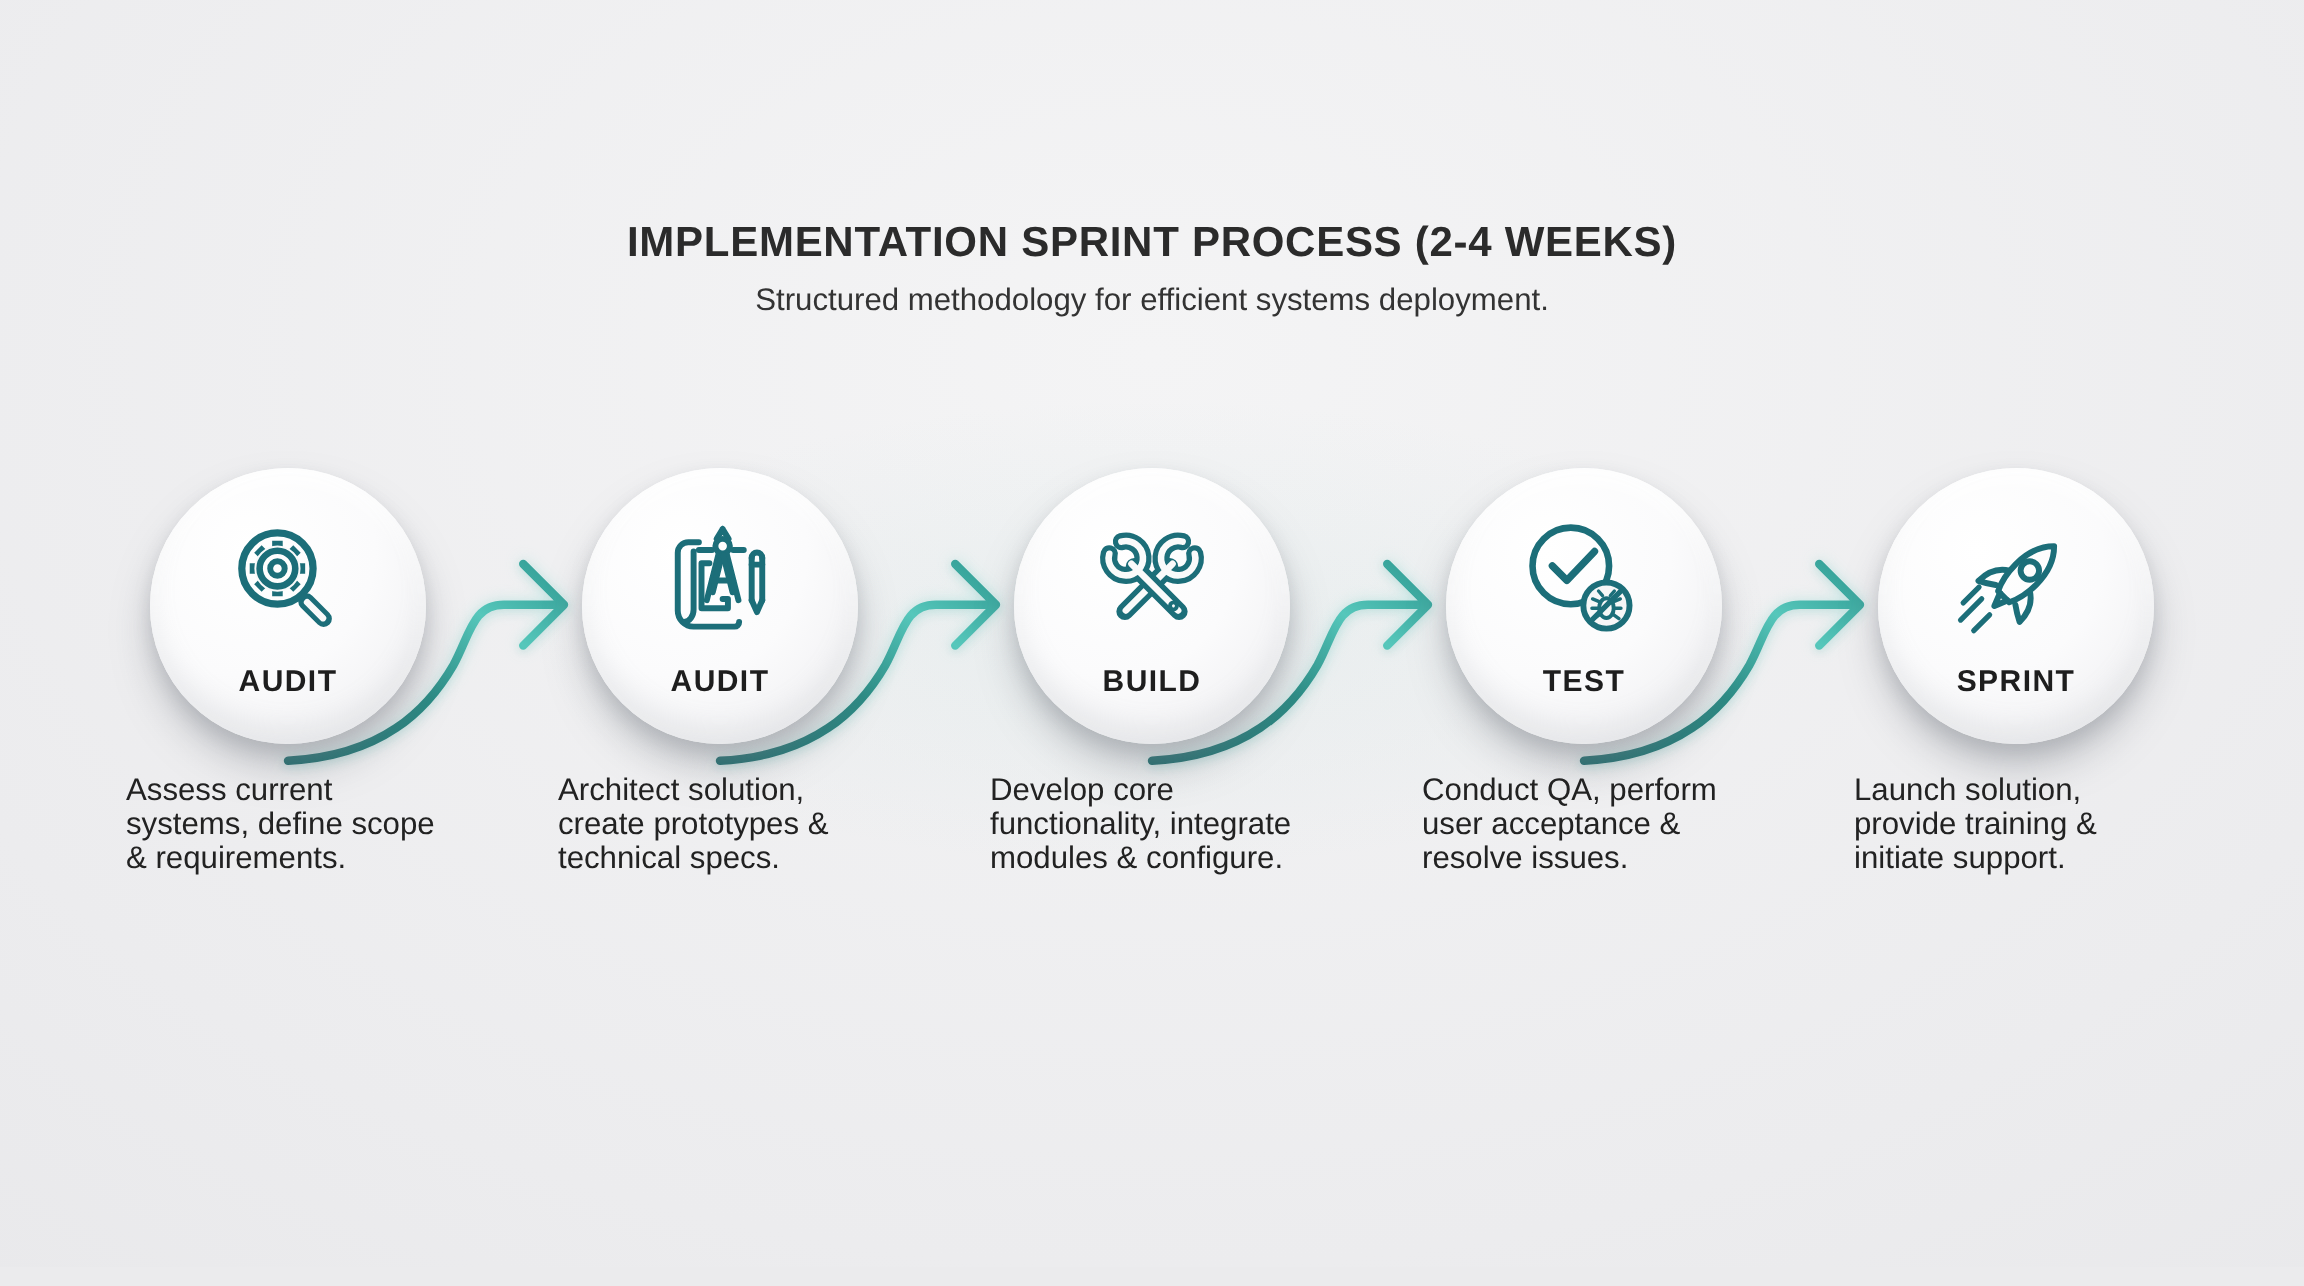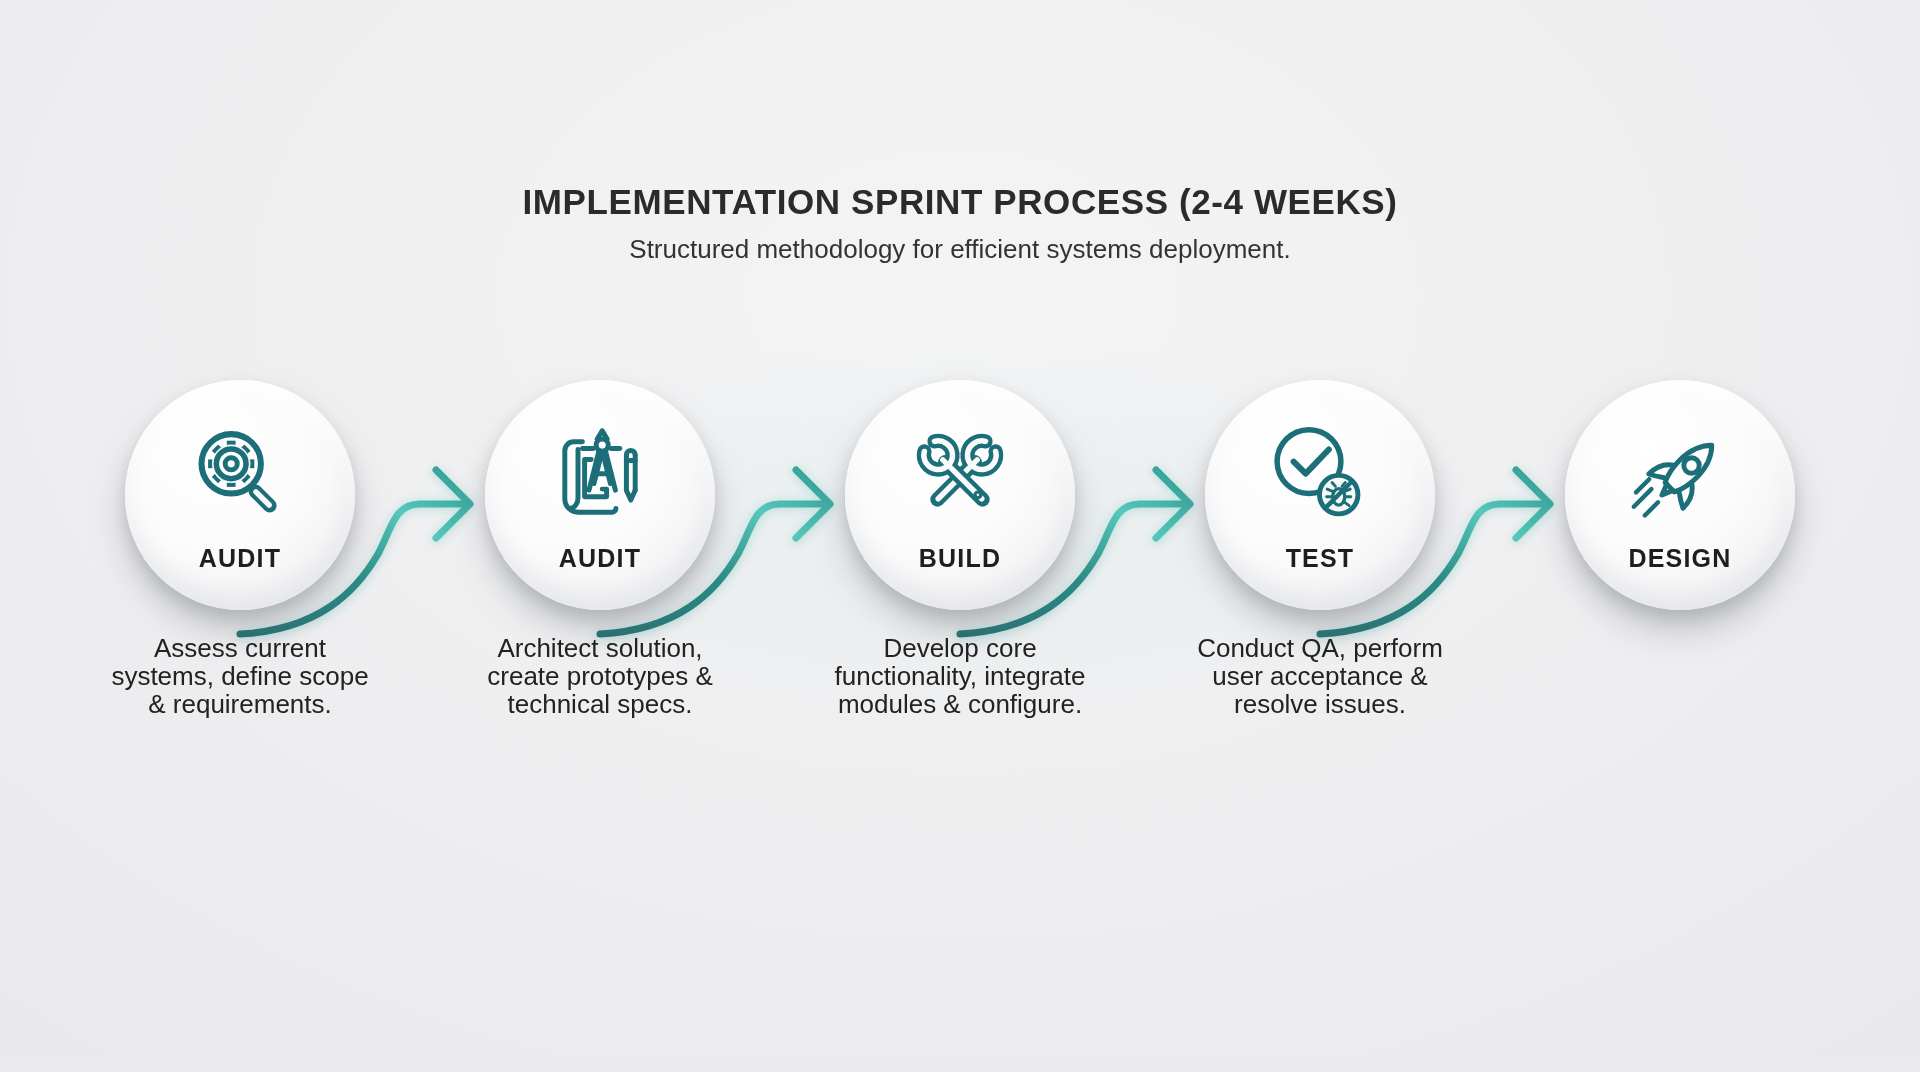--- a/index.html
+++ b/index.html
@@ -23,21 +23,21 @@
   .title{
     margin:0;font-size:35px;line-height:40px;font-weight:700;
     color:#2b2b2b;letter-spacing:0.6px;
   }
   .subtitle{
     margin:12px 0 0 0;font-size:26px;line-height:30px;font-weight:400;color:#333;
   }
   .connectors{position:absolute;left:0;top:0;
     filter:drop-shadow(0 0 6px rgba(140,230,220,0.40)) drop-shadow(0 2px 3px rgba(40,120,115,0.12));
   }
-  .step{position:absolute;top:380px;width:270px;text-align:center;}
+  .step{position:absolute;top:390px;width:270px;}
   .step.s1{left:105px}.step.s2{left:465px}.step.s3{left:825px}.step.s4{left:1185px}.step.s5{left:1545px}
   .circle{
     width:230px;height:230px;margin:0 auto;border-radius:50%;
     background:radial-gradient(circle at 36% 30%, #ffffff 0%, #fbfbfc 48%, #f2f2f4 78%, #eaebed 100%);
     box-shadow:
       0 20px 32px rgba(118,124,131,0.38),
       0 8px 14px rgba(118,124,131,0.22),
       inset 0 -14px 22px rgba(150,155,160,0.14),
       inset 0 10px 16px rgba(255,255,255,0.95);
     display:flex;flex-direction:column;align-items:center;
@@ -193,16 +193,19 @@
             <circle cx="52" cy="36" r="7"></circle>
             <path d="M41,47 C33,52 30,60 30,69 C30,69 36,66 41.5,62"></path>
             <path d="M63,47 C71,52 74,60 74,69 C74,69 68,66 62.5,62"></path>
             <path d="M48,64 L52,74 L56,64"></path>
           </g>
           <path d="M10,64 L22,52" stroke-width="4"></path>
           <path d="M8,77 L24,61" stroke-width="4"></path>
           <path d="M18,85 L30,73" stroke-width="4"></path>
         </svg>
       </div>
-      <div class="step-label">DESIGN</div>
-    </div>
+      <div class="step-label">SPRINT</div>
+    </div>
+    <p class="desc">Launch solution,
+provide training &amp;
+initiate support.</p>
   </div>
 </div>
 
 </body></html>

